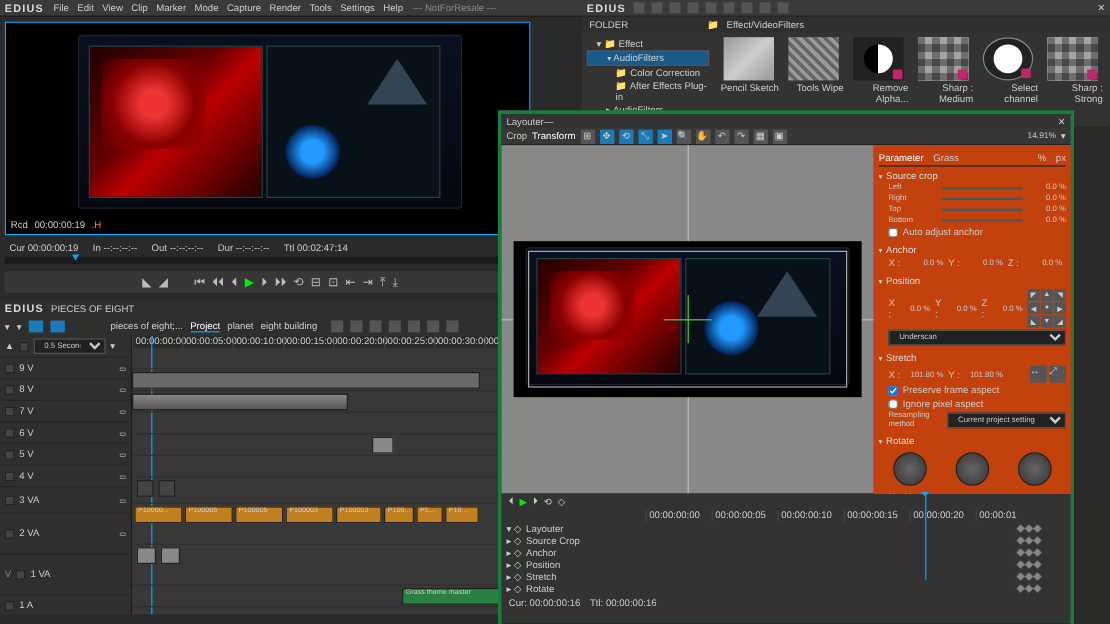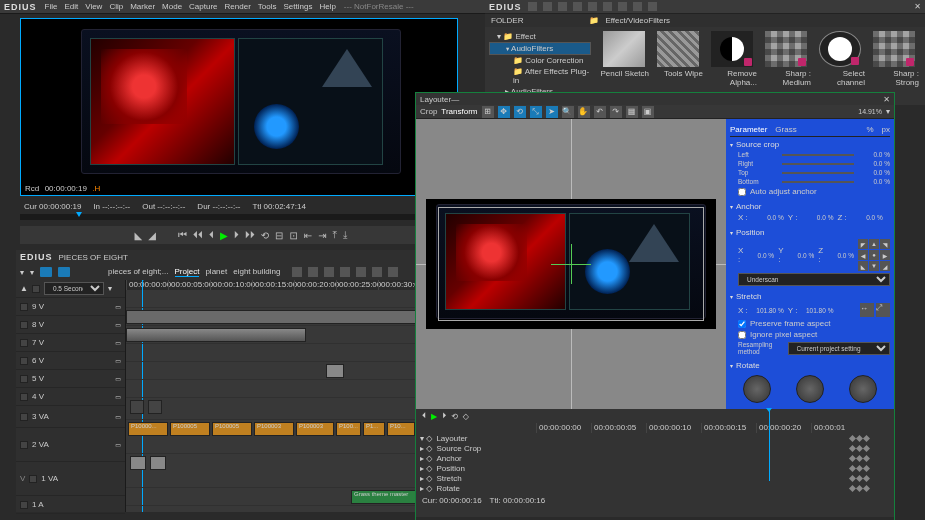--- a/index.html
+++ b/index.html
@@ -6,21 +6,21 @@
 body { background:#2a2a2a; width:925px; height:520px; position:relative; overflow:hidden; }
 .topbar { height:14px; background:#3a3a3a; display:flex; align-items:center; padding:0 4px; gap:8px; border-bottom:1px solid #1a1a1a;}
 .brand { font-weight:bold; font-size:9px; letter-spacing:1px; color:#ddd;}
 .menu { display:flex; gap:7px; }
 .menu span { cursor:pointer; }
 .nfr { color:#888;}
 .plr { margin-left:auto; display:flex; align-items:center; gap:4px;}
 .plr-pill { background:#555; padding:1px 5px; border-radius:2px; font-size:7px;}
 .rec { background:#c00; width:6px; height:6px; border-radius:50%; display:inline-block;}
 .circ { width:9px; height:9px; border:1px solid #888; border-radius:50%; display:inline-block;}
-.left { position:absolute; top:14px; left:16px; width:450px; }
+.left { position:absolute; top:14px; left:0; width:450px; }
 .preview { width:438px; height:178px; margin:4px; border:1px solid #0af; background:#000; position:relative;}
 .laptop { position:absolute; top:10px; left:60px; width:320px; height:145px; background:linear-gradient(180deg,#0a1020,#050810); border-radius:3px; border:1px solid #223; display:flex; gap:3px; padding:8px;}
 .lshape { width:48%; height:100%; background:linear-gradient(135deg,#200,#600 40%,#b00 55%,#200); border:1px solid #244; position:relative;}
 .lshape::after{content:'';position:absolute;top:10px;left:10px;width:60%;height:60%;background:radial-gradient(circle,#e33 20%,#800 60%,transparent);}
 .rshape { width:48%; height:100%; background:#081018; border:1px solid #244; position:relative;}
 .rshape::after{content:'';position:absolute;bottom:15px;left:15px;width:45px;height:45px;background:radial-gradient(circle,#29f 30%,#025 70%);border-radius:50%;}
 .tri{position:absolute;top:10px;right:10px;width:0;height:0;border-left:25px solid transparent;border-right:25px solid transparent;border-bottom:38px solid #345;}
 .tc { position:absolute; bottom:2px; left:4px; color:#fff; font-size:9px; font-family:monospace;}
 .tc .h{color:#f80;}
 .infobar { height:12px; background:#2a2a2a; padding:0 8px; display:flex; gap:12px; font-size:7px; align-items:center;}
@@ -60,41 +60,41 @@
 .fxtree .it.sel { background:#1a5a8a;}
 .fxgrid { flex:1; display:flex; gap:4px; padding:4px;}
 .fxitem { width:50px; text-align:right; font-size:6px;}
 .fxthumb { width:42px; height:36px; background:#222; margin:0 auto 2px; display:flex; align-items:center; justify-content:center;position:relative;}
 .fxthumb.pencil { background:linear-gradient(135deg,#999,#ccc,#999);}
 .fxthumb.raster { background:repeating-linear-gradient(45deg,#999,#999 3px,#666 3px,#666 6px);}
 .fxthumb.circ::after{content:'';width:24px;height:24px;border-radius:50%;background:#fff;}
 .fxthumb.half::after{content:'';width:24px;height:24px;border-radius:50%;background:linear-gradient(90deg,#000 50%,#fff 50%);}
 .fxthumb.grid{background:repeating-linear-gradient(0deg,#888,#888 6px,#ccc 6px,#ccc 12px),repeating-linear-gradient(90deg,#888,#888 6px,#ccc 6px,#ccc 12px);background-blend-mode:multiply;}
 .fxthumb .badge{position:absolute;bottom:1px;right:1px;width:8px;height:8px;background:#c0266b;border-radius:1px;}
-.layouter { position:absolute; top:92px; left:415px; width:480px; height:428px; background:#3f3f3f; border:1px solid #15803d;}
+.layouter { position:absolute; top:92px; left:415px; width:480px; height:428px; background:#3f3f3f; border:3px solid #15803d;}
 .lhead { height:12px; background:#333; display:flex; align-items:center; padding:0 4px;}
 .lhead span:last-child{margin-left:auto;}
 .ltool { height:14px; background:#373737; display:flex; align-items:center; gap:4px; padding:0 4px; border-bottom:1px solid #222;}
 .ltool .t { width:12px;height:12px; background:#555; display:inline-flex;align-items:center;justify-content:center;font-size:8px;}
 .ltool .t.act { background:#1a7bb8;}
 .ltool .zoom { margin-left:auto; font-size:7px;}
 .lbody { display:flex; height:290px;}
 .lcanvas { width:310px; background:#888; position:relative; display:flex; align-items:center; justify-content:center;}
 .lframe { width:290px; height:130px; background:#000; position:relative; }
 .lframe .laptop{top:5px;left:10px;width:270px;height:115px;}
 .lframe .safe { position:absolute; top:8px;left:12px;right:12px;bottom:8px; border:1px solid #aaa;}
 .lframe .ctr { position:absolute; top:50%; left:50%; width:40px;height:40px; margin:-20px 0 0 -20px;}
 .lframe .ctr::before,.lframe .ctr::after{content:'';position:absolute;background:#5c5;}
 .lframe .ctr::before{top:50%;left:0;right:0;height:1px;}
 .lframe .ctr::after{left:50%;top:0;bottom:0;width:1px;}
 .lcanvas .grid{position:absolute;top:0;left:0;right:0;bottom:0;pointer-events:none;}
 .lcanvas .grid::before,.lcanvas .grid::after{content:'';position:absolute;background:#bbb;}
 .lcanvas .grid::before{top:50%;left:0;right:0;height:1px;}
 .lcanvas .grid::after{left:50%;top:0;bottom:0;width:1px;}
-.params { flex:1; background:#1d4ed8; padding:4px; overflow-y:auto;}
+.params { flex:1; background:#c2410c; padding:4px; overflow-y:auto;}
 .phead2 { display:flex; gap:8px; font-size:7px; padding:2px 0; border-bottom:1px solid #222;}
 .psec { font-size:7px; padding:2px 0;}
 .psec .ti { display:flex; align-items:center; gap:3px; color:#ddd; padding:1px 0;}
 .psec .ti::before{content:'▾'; font-size:6px;}
 .prow { display:flex; align-items:center; padding:1px 0 1px 8px; gap:4px;}
 .prow .lbl { width:40px; font-size:6.5px;}
 .prow .sld { flex:1; height:2px; background:#555; position:relative;}
 .prow .val { width:32px; text-align:right; font-size:6.5px;}
 .prow input[type=checkbox]{width:8px;height:8px;}
 .knobs { display:flex; justify-content:space-around; padding:4px 0;}

